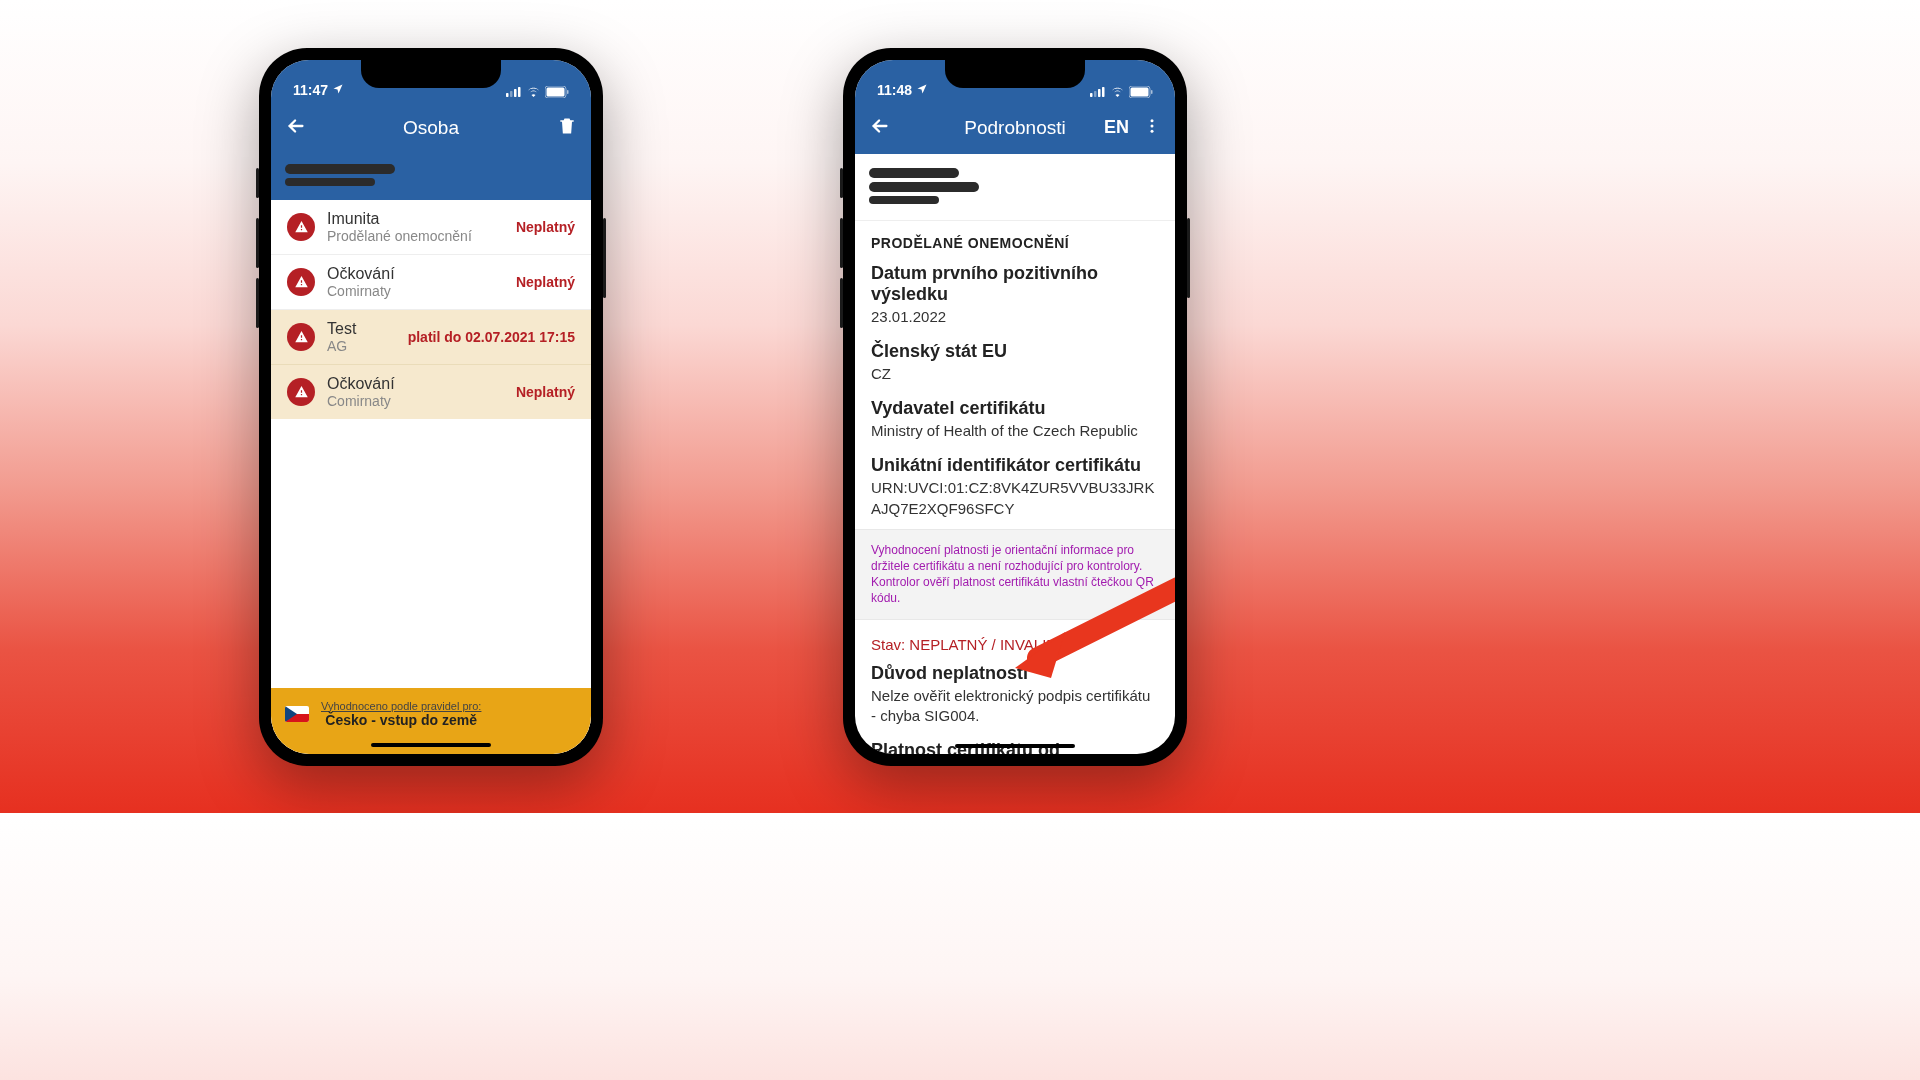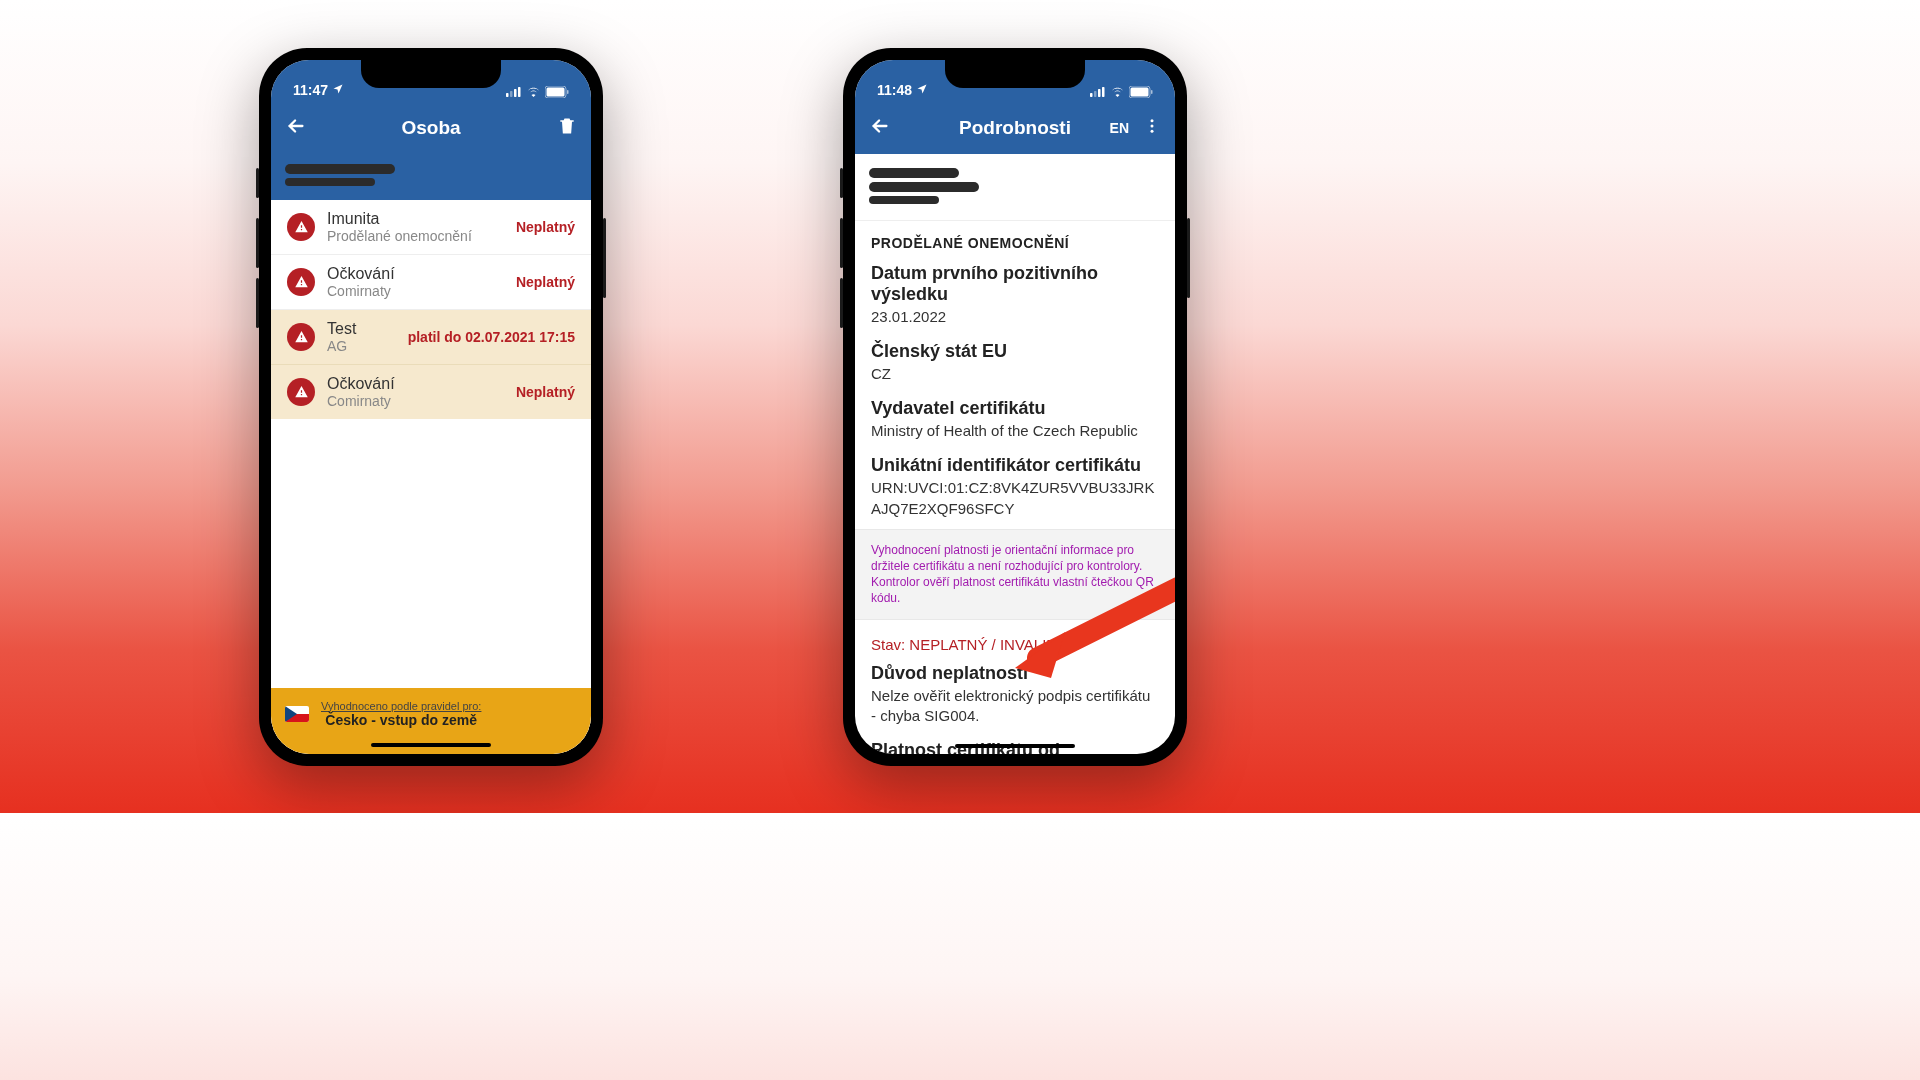--- a/index.html
+++ b/index.html
@@ -78,30 +78,30 @@
     display: flex;
     align-items: center;
     padding: 0 14px;
     position: relative;
   }
   .app-header .title {
     position: absolute;
     left: 50%;
     transform: translateX(-50%);
     font-size: 19px;
-    font-weight: 700;
+    font-weight: 400;
   }
   .app-header .left, .app-header .right {
     display: flex;
     align-items: center;
     gap: 14px;
   }
   .app-header .right { margin-left: auto; }
   .lang-badge {
-    font-size: 14px;
+    font-size: 18px;
     font-weight: 700;
   }
   .icon-btn { cursor: pointer; }
 
   .person-block {
     background: #2a61a3;
     padding: 6px 14px 10px 14px;
   }
   .redact {
     background: #2b2b2b;

